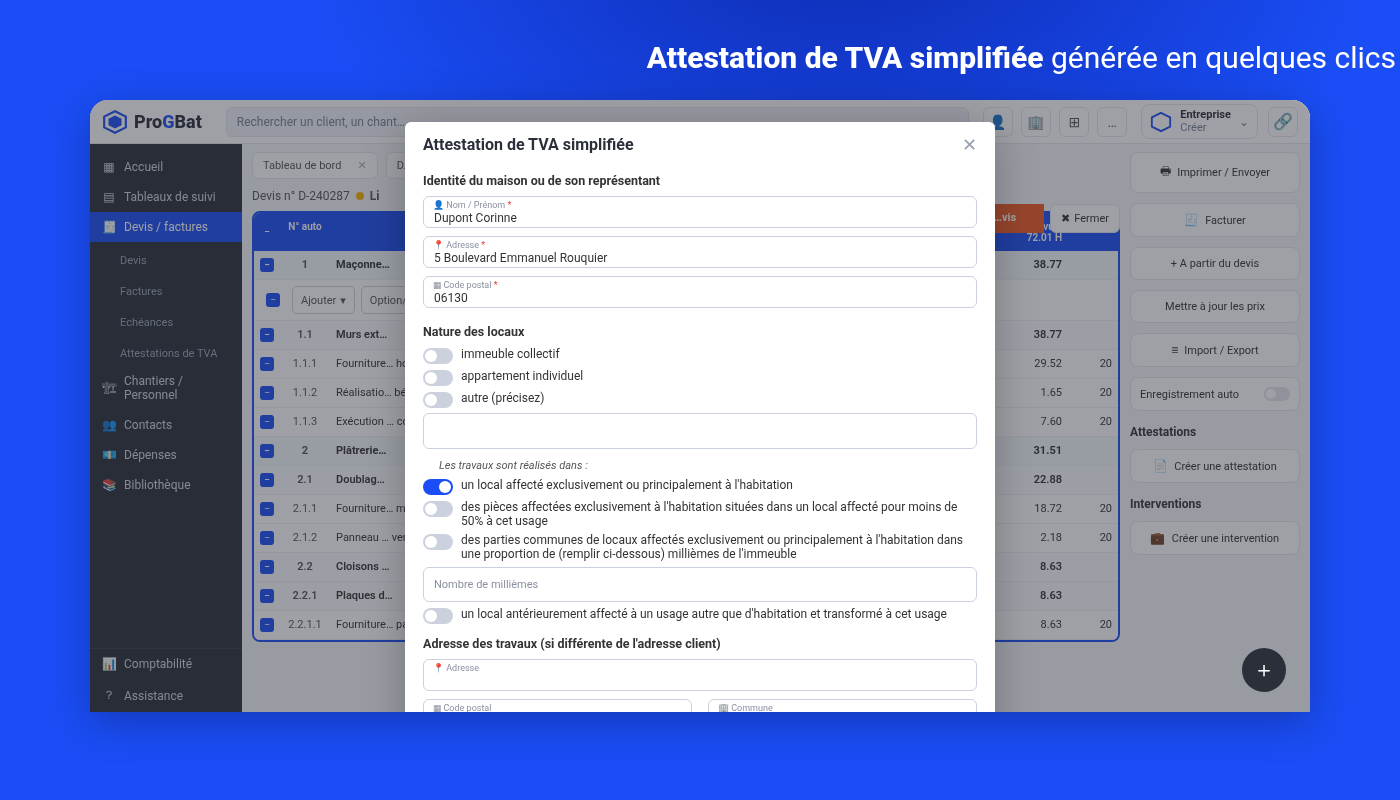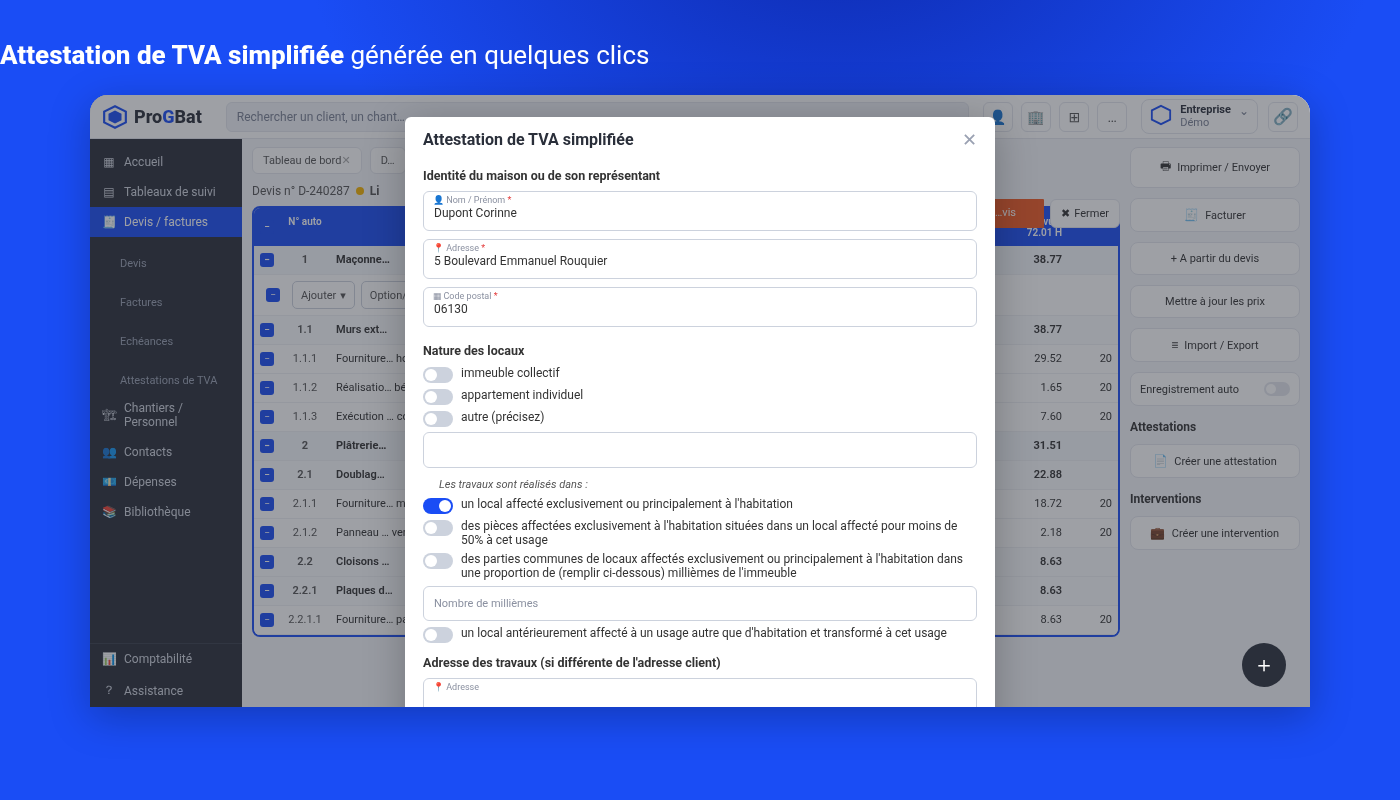--- a/index.html
+++ b/index.html
@@ -1,55 +1,55 @@
 <!DOCTYPE html>
 <html><head>
 <meta charset="utf-8">
 <style>
 * { box-sizing: border-box; margin: 0; padding: 0; font-family: -apple-system, BlinkMacSystemFont, "Segoe UI", Roboto, sans-serif; }
 body { background: #1a4df5; min-height: 100vh; overflow: hidden; }
 .bg-overlay { position:absolute; inset:0; background: radial-gradient(ellipse 900px 600px at 60% -10%, #0e2bb0 0%, #1a4df5 60%); z-index:0;}
-.hero-title { position:relative; z-index:1; text-align:left; color:#fff; font-size:26px; font-weight:400; padding:40px 12px 25px 0; }
+.hero-title { position:relative; z-index:1; text-align:right; color:#fff; font-size:30px; font-weight:400; padding:40px 4px 25px 0; }
 .hero-title b { font-weight:800; }
 
 .card { position:relative; z-index:1; background:#f5f6fa; border-radius:18px 18px 0 0; margin:0 90px; height:612px; overflow:hidden; box-shadow:0 10px 40px rgba(0,0,0,.25); }
 
 .app { display:flex; height:100%; position:relative; }
 
 
 .topbar { position:absolute; top:0; left:0; right:0; height:44px; background:#fff; border-bottom:1px solid #e3e6ed; display:flex; align-items:center; padding:0 12px; z-index:2;}
 .logo { display:flex; align-items:center; gap:6px; font-weight:800; font-size:18px; color:#2a2f3a;}
 .logo .g { color:#1a4df5; }
 .logo-ic { width:26px; height:26px; }
 .search { flex:1; margin:0 14px 0 24px; height:30px; background:#f1f3f8; border:1px solid #e3e6ed; border-radius:6px; display:flex; align-items:center; padding:0 10px; color:#7a8194; font-size:12px; }
 .top-icons { display:flex; gap:8px; }
 .tic { width:30px; height:30px; border:1px solid #e3e6ed; border-radius:6px; display:flex; align-items:center; justify-content:center; font-size:14px; color:#555;}
-.enterprise { display:flex; gap:8px; border:1px solid #e3e6ed; border-radius:8px; padding:4px 8px; margin-left:14px;}
+.enterprise { display:flex; align-items:center; gap:8px; border:1px solid #e3e6ed; border-radius:8px; padding:4px 8px; margin-left:14px;}
 .enterprise .txt { font-size:11px; line-height:1.1; }
 .enterprise .txt .lbl { font-weight:700; color:#2a2f3a;}
 .enterprise .txt .val { color:#7a8194;}
 .caret { color:#7a8194; font-size:12px;}
 .link-ic { width:30px; height:30px; border:1px solid #e3e6ed; border-radius:6px; display:flex; align-items:center; justify-content:center; color:#555; margin-left:10px;}
 
 
 .sidebar { width:152px; background:#2a2f3a; color:#cfd3dd; padding-top:44px; font-size:12px; display:flex; flex-direction:column; }
 .nav { padding:8px 0; flex:1; }
 .nav-item { display:flex; align-items:center; gap:8px; padding:8px 12px; cursor:pointer;}
 .nav-item.active { background:#1a4df5; color:#fff;}
-.nav-sub { padding:20px 12px 6px 30px; color:#9aa1b2; font-size:11px; cursor:pointer;}
+.nav-sub { padding:12px 12px 6px 30px; color:#9aa1b2; font-size:11px; cursor:pointer;}
 .nav-bottom { border-top:1px solid #3a3f4c; }
 .ic { width:14px; display:inline-block; text-align:center; font-size:12px;}
 
 
 .main { flex:1; padding:52px 10px 10px 10px; display:flex; gap:10px; }
 .center { flex:1; min-width:0; }
 .right { width:170px; display:flex; flex-direction:column; gap:10px; }
 
 .tabs { display:flex; gap:8px; margin-bottom:10px;}
-.tab { background:#fff; border:1px solid #e3e6ed; border-radius:6px; padding:6px 10px; font-size:11px; color:#555; display:flex; align-items:center; gap:0;}
+.tab { background:#fff; border:1px solid #e3e6ed; border-radius:6px; padding:6px 10px; font-size:11px; color:#555; display:flex; align-items:center; gap:16px;}
 .tab .x { color:#aaa; cursor:pointer;}
 
 .devis-title { font-size:12px; color:#555; margin-bottom:8px; display:flex; align-items:center; gap:6px;}
 .dot-y { width:8px; height:8px; background:#f5b301; border-radius:50%;}
 
 .table-wrap { border:2px solid #1a4df5; border-radius:8px; overflow:hidden; }
 .thead { background:#1a4df5; color:#fff; display:flex; font-size:10px; font-weight:600;}
 .th { padding:8px 6px; }
 .th:first-child{ width:26px; display:flex; align-items:center; justify-content:center;}
 .th.num{ width:50px; text-align:center;}
@@ -70,40 +70,40 @@
 .td.label{ flex:1; color:#333; }
 .td.q1{ width:50px; text-align:right; color:#333;}
 .td.q2{ width:80px; text-align:right; color:#333;}
 .td.tva{ width:50px; text-align:right; color:#333;}
 .sq{ width:14px; height:14px; background:#1a4df5; border-radius:3px; display:inline-flex; align-items:center; justify-content:center; color:#fff; font-size:10px; line-height:1;}
 
 .rbtn{ background:#fff; border:1px solid #e3e6ed; border-radius:8px; padding:9px; font-size:11px; color:#333; display:flex; align-items:center; justify-content:center; gap:6px; cursor:pointer;}
 .rbtn .ric{ font-size:12px;}
 .section-h{ font-size:12px; font-weight:700; color:#333; margin-top:4px;}
 .pill-row{ display:flex; gap:6px; }
-.pill-orange{ background:#f15a24; color:#fff; border-radius:1px; padding:7px 28px; font-size:11px; font-weight:400;}
+.pill-orange{ background:#f15a24; color:#fff; border-radius:1px; padding:7px 28px; font-size:11px; font-weight:700;}
 .pill-plain{ background:#fff; border:1px solid #e3e6ed; border-radius:6px; padding:7px 10px; font-size:11px; color:#333; display:flex; align-items:center; gap:4px;}
 .toggle-auto{ display:flex; align-items:center; justify-content:space-between;}
 .tog{ width:26px; height:14px; background:#e3e6ed; border-radius:10px; position:relative;}
 .tog::after{ content:''; width:10px; height:10px; background:#fff; border-radius:50%; position:absolute; top:2px; left:2px;}
 
 
 .fab{ position:absolute; right:24px; bottom:20px; width:44px; height:44px; background:#2a2f3a; color:#fff; border-radius:50%; display:flex; align-items:center; justify-content:center; font-size:22px; z-index:30;}
 
 
 .overlay{ position:absolute; inset:0; background:rgba(40,44,55,.45); z-index:20;}
 
 
 .modal{ position:absolute; top:22px; left:50%; transform:translateX(-50%); width:590px; background:#fff; border-radius:6px; z-index:25; box-shadow:0 8px 40px rgba(0,0,0,.25); max-height:660px; display:flex; flex-direction:column;}
 .m-head{ display:flex; justify-content:space-between; align-items:center; padding:12px 18px 4px 18px;}
 .m-title{ font-size:16px; font-weight:700; color:#2a2f3a;}
 .m-close{ color:#9aa1b2; font-size:18px; cursor:pointer;}
 .m-body{ padding:6px 18px 14px 18px; overflow:auto; font-size:12px; color:#333;}
 .fg-title{ font-weight:700; margin:8px 0 8px 0; font-size:12.5px;}
-.field{ position:relative; border:1px solid #ccd2dd; border-radius:6px; padding:14px 10px 10px 10px; margin-bottom:8px; background:#fff;}
+.field{ position:relative; border:1px solid #ccd2dd; border-radius:6px; padding:14px 10px 2px 10px; margin-bottom:8px; background:#fff;}
 .field .flabel{ position:absolute; top:3px; left:9px; font-size:9px; color:#8a90a0;}
 .field .flabel .req{ color:#e43c3c;}
 .field .fval{ font-size:12px; color:#333;}
 .row2{ display:flex; gap:16px;}
 .row2 > .field{ flex:1;}
 .optline{ display:flex; align-items:flex-start; gap:8px; margin:5px 0;}
 .switch{ width:30px; height:16px; background:#ccd2dd; border-radius:10px; position:relative; flex:none; margin-top:1px;}
 .switch::after{ content:''; width:12px; height:12px; background:#fff; border-radius:50%; position:absolute; top:2px; left:2px;}
 .switch.on{ background:#1a4df5;}
 .switch.on::after{ left:auto; right:2px;}
@@ -136,21 +136,21 @@
         <div class="tic">🏢</div>
         <div class="tic">⊞</div>
         <div class="tic">…</div>
       </div>
       <div class="enterprise">
         <svg width="22" height="22" viewBox="0 0 24 24">
             <polygon points="12,2 22,7 22,17 12,22 2,17 2,7" fill="none" stroke="#1a4df5" stroke-width="2"></polygon>
           </svg>
         <div class="txt">
             <div class="lbl">Entreprise</div>
-            <div class="val">Démo</div>
+            <div class="val">Créer</div>
           </div>
         <span class="caret">⌄</span>
       </div>
       <div class="link-ic">🔗</div>
     </div>
 
     <div class="sidebar">
       <div class="nav" id="nav">
           <div class="nav-item">
             <span class="ic">▦</span>

